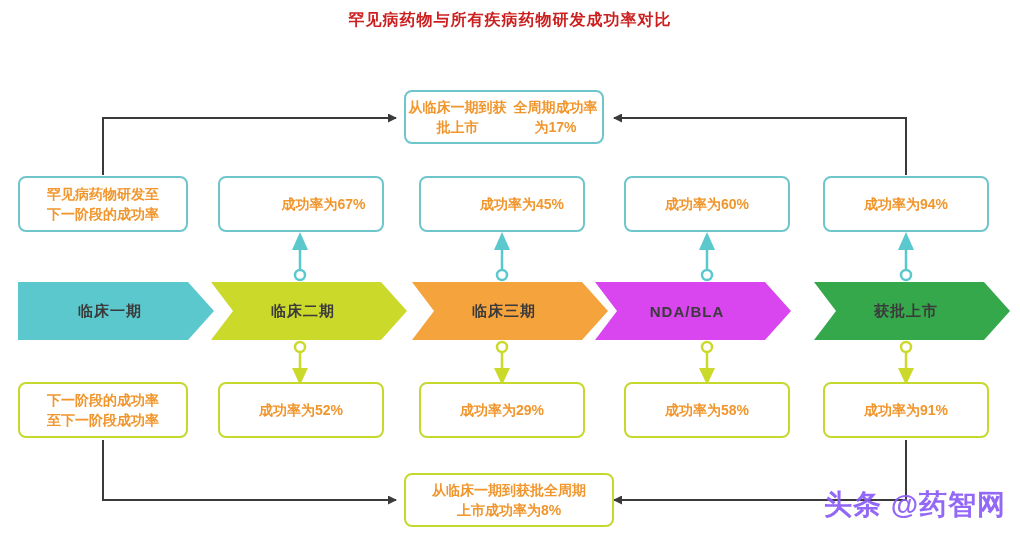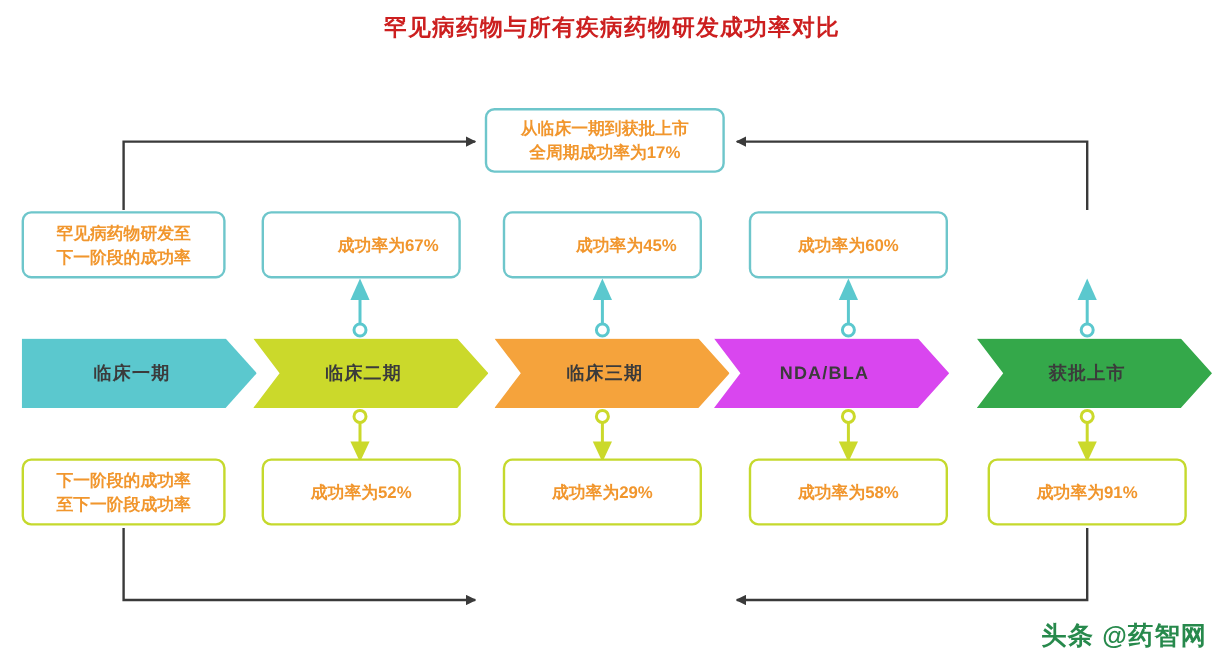--- a/index.html
+++ b/index.html
@@ -22,21 +22,21 @@
     height: 544px;
   }
 
   
   .title {
     position: absolute;
     left: 0;
     top: 10px;
     width: 1020px;
     text-align: center;
-    font-size: 19px;
+    font-size: 16px;
     font-weight: bold;
     color: #cc1f1f;
     letter-spacing: 1px;
     white-space: nowrap;
   }
 
   
   .box {
     position: absolute;
     box-sizing: border-box;
@@ -87,24 +87,24 @@
     left: 0; top: 0;
     width: 1020px;
     height: 544px;
     pointer-events: none;
   }
 
   
   .watermark {
     position: absolute;
     right: 14px;
-    bottom: 0;
-    font-size: 21px;
-    font-weight: bold;
-    color: #15803d;
+    bottom: 20px;
+    font-size: 28px;
+    font-weight: bold;
+    color: #8b5cf6;
     opacity: .92;
     letter-spacing: 1px;
     white-space: nowrap;
   }
 </style>
 </head>
 <body>
 
 <div id="stage">
 
@@ -157,39 +157,42 @@
       <path d="M906,385 L914,368 L898,368 z"></path>
     </g>
     <g fill="#ffffff" stroke="#cbd92b" stroke-width="2.5">
       <circle cx="300" cy="347" r="5"></circle>
       <circle cx="502" cy="347" r="5"></circle>
       <circle cx="707" cy="347" r="5"></circle>
       <circle cx="906" cy="347" r="5"></circle>
     </g>
   </svg>
 
-  <div class="box cyan" style="left:404px; top:90px; width:200px; height:54px; flex-direction:column;">
+  <div class="box cyan" style="left:404px; top:90px; width:200px; height:54px; ">
     <span>从临床一期到获批上市</span>
     <span>全周期成功率为17%</span>
   </div>
 
   <div class="box cyan" style="left:18px; top:176px; width:170px; height:56px; flex-direction:column;">
     <span>罕见病药物研发至
 下一阶段的成功率</span>
   </div>
 
   <div class="box cyan" style="left:218px; top:176px; width:166px; height:56px;padding-left:45px;">
     <span>成功率为67%</span>
   </div>
   <div class="box cyan" style="left:419px; top:176px; width:166px; height:56px;padding-left:40px;">
     <span>成功率为45%</span>
   </div>
   <div class="box cyan" style="left:624px; top:176px; width:166px; height:56px;">
     <span>成功率为60%</span>
   </div>
+  <div class="box cyan" style="left:823px; top:176px; width:166px; height:56px;">
+    <span>成功率为94%</span>
+  </div>
 
   <div class="chev-band">
     <div class="chev" style="left:18px; width:196px; background:#5bc8ce;">
       <span class="chev-label">临床一期</span>
     </div>
     <div class="chev notched" style="left:211px; width:196px; background:#cbd92b;">
       <span class="chev-label">临床二期</span>
     </div>
     <div class="chev notched" style="left:412px; width:196px; background:#f5a33c;">
       <span class="chev-label">临床三期</span>
@@ -213,16 +216,20 @@
   <div class="box lime" style="left:419px; top:382px; width:166px; height:56px;">
     <span>成功率为29%</span>
   </div>
   <div class="box lime" style="left:624px; top:382px; width:166px; height:56px;">
     <span>成功率为58%</span>
   </div>
   <div class="box lime" style="left:823px; top:382px; width:166px; height:56px;">
     <span>成功率为91%</span>
   </div>
 
+  <div class="box lime" style="left:404px; top:473px; width:210px; height:54px; flex-direction:column;">
+    <span>从临床一期到获批全周期</span>
+    <span>上市成功率为8%</span>
+  </div>
 
   <div class="watermark">头条 @药智网</div>
 
 </div>
 
 </body></html>

